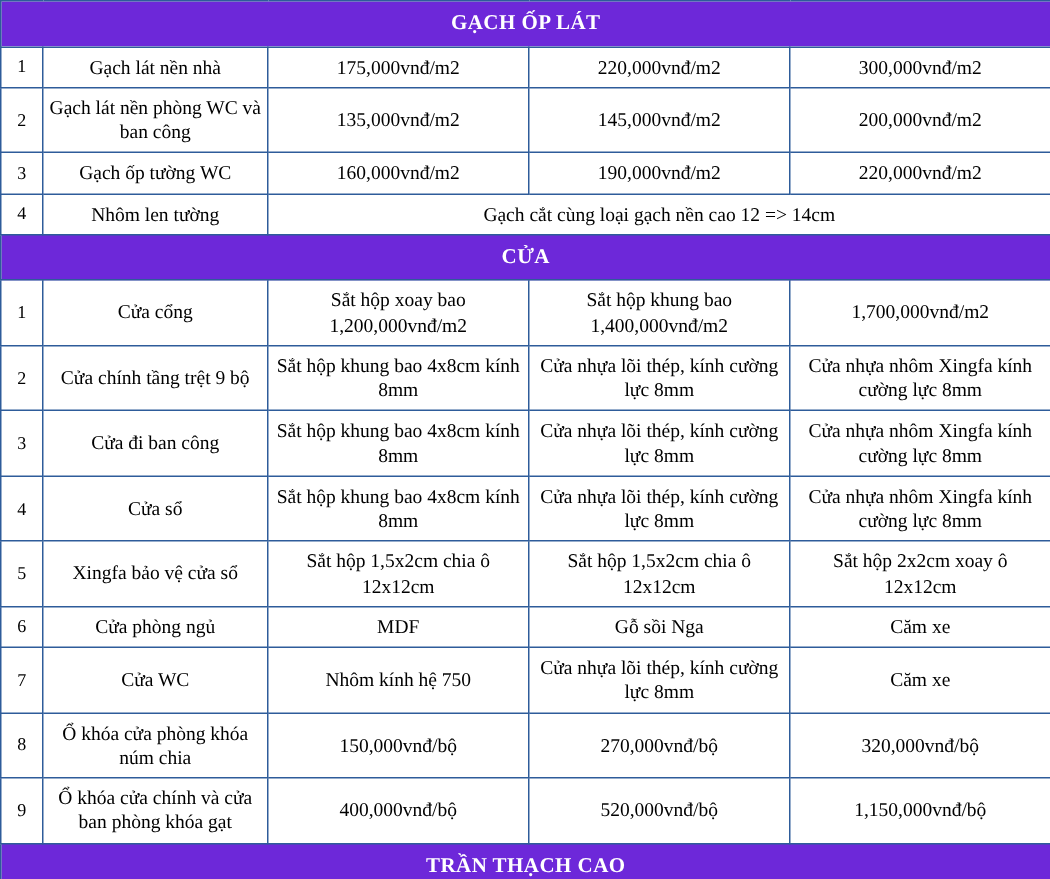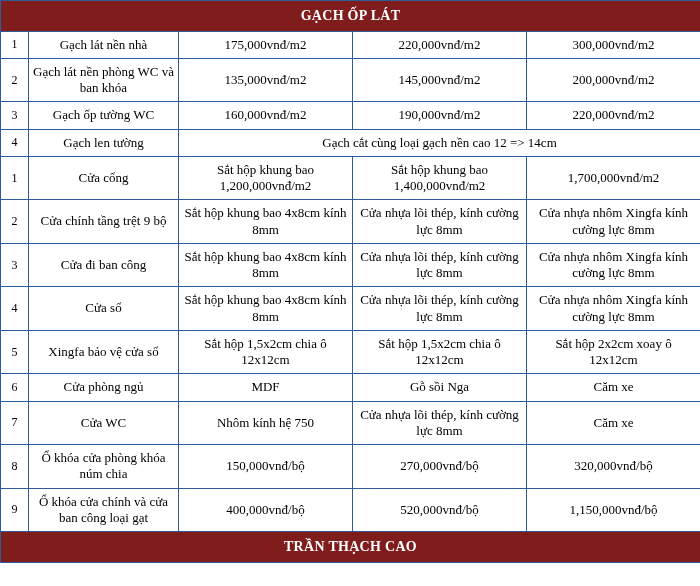--- a/index.html
+++ b/index.html
@@ -26,21 +26,21 @@
   #spec-table td {
     border: 1px solid #2e5c9a;
     padding: 5px 4px;
     font-size: 13px;
     line-height: 1.25;
     text-align: center;
     vertical-align: middle;
     background: #ffffff;
   }
   #spec-table tr.section-row td {
-    background: #7f1d1d;
+    background: #6d28d9;
     color: #ffffff;
     font-weight: bold;
     font-size: 14px;
     letter-spacing: 0.3px;
     padding: 6px 4px;
     border-color: #2e5c9a;
   }
   #spec-table td.idx {
     font-size: 12px;
   }
@@ -68,41 +68,44 @@
       </tr>
       <tr>
         <td class="idx">1</td>
         <td class="name">Gạch lát nền nhà</td>
         <td class="val">175,000vnđ/m2</td>
         <td class="val">220,000vnđ/m2</td>
         <td class="val">300,000vnđ/m2</td>
       </tr>
       <tr>
         <td class="idx">2</td>
-        <td class="name">Gạch lát nền phòng WC và ban khóa</td>
+        <td class="name">Gạch lát nền phòng WC và ban công</td>
         <td class="val">135,000vnđ/m2</td>
         <td class="val">145,000vnđ/m2</td>
         <td class="val">200,000vnđ/m2</td>
       </tr>
       <tr>
         <td class="idx">3</td>
         <td class="name">Gạch ốp tường WC</td>
         <td class="val">160,000vnđ/m2</td>
         <td class="val">190,000vnđ/m2</td>
         <td class="val">220,000vnđ/m2</td>
       </tr>
       <tr>
         <td class="idx">4</td>
-        <td class="name">Gạch len tường</td>
+        <td class="name">Nhôm len tường</td>
         <td class="span-all" colspan="3">Gạch cắt cùng loại gạch nền cao 12 =&gt; 14cm</td>
+      </tr>
+      <tr class="section-row">
+        <td colspan="5">CỬA</td>
       </tr>
       <tr>
         <td class="idx">1</td>
         <td class="name">Cửa cổng</td>
-        <td class="val">Sắt hộp khung bao 1,200,000vnđ/m2</td>
+        <td class="val">Sắt hộp xoay bao 1,200,000vnđ/m2</td>
         <td class="val">Sắt hộp khung bao 1,400,000vnđ/m2</td>
         <td class="val">1,700,000vnđ/m2</td>
       </tr>
       <tr>
         <td class="idx">2</td>
         <td class="name">Cửa chính tầng trệt 9 bộ</td>
         <td class="val">Sắt hộp khung bao 4x8cm kính 8mm</td>
         <td class="val">Cửa nhựa lõi thép, kính cường lực 8mm</td>
         <td class="val">Cửa nhựa nhôm Xingfa kính cường lực 8mm</td>
       </tr>
@@ -143,21 +146,21 @@
       </tr>
       <tr>
         <td class="idx">8</td>
         <td class="name">Ổ khóa cửa phòng khóa núm chia</td>
         <td class="val">150,000vnđ/bộ</td>
         <td class="val">270,000vnđ/bộ</td>
         <td class="val">320,000vnđ/bộ</td>
       </tr>
       <tr>
         <td class="idx">9</td>
-        <td class="name">Ổ khóa cửa chính và cửa ban công loại gạt</td>
+        <td class="name">Ổ khóa cửa chính và cửa ban phòng khóa gạt</td>
         <td class="val">400,000vnđ/bộ</td>
         <td class="val">520,000vnđ/bộ</td>
         <td class="val">1,150,000vnđ/bộ</td>
       </tr>
       <tr class="section-row">
         <td colspan="5">TRẦN THẠCH CAO</td>
       </tr>
     </tbody>
 </table>
 

